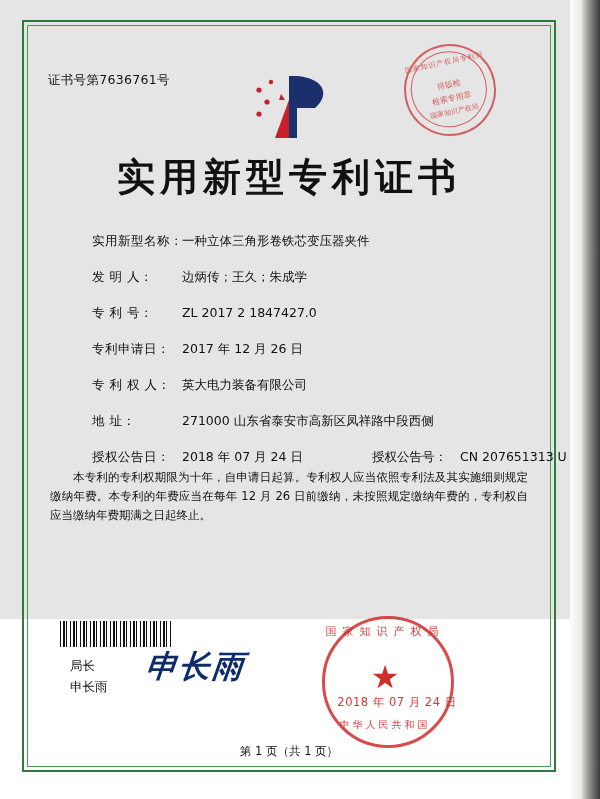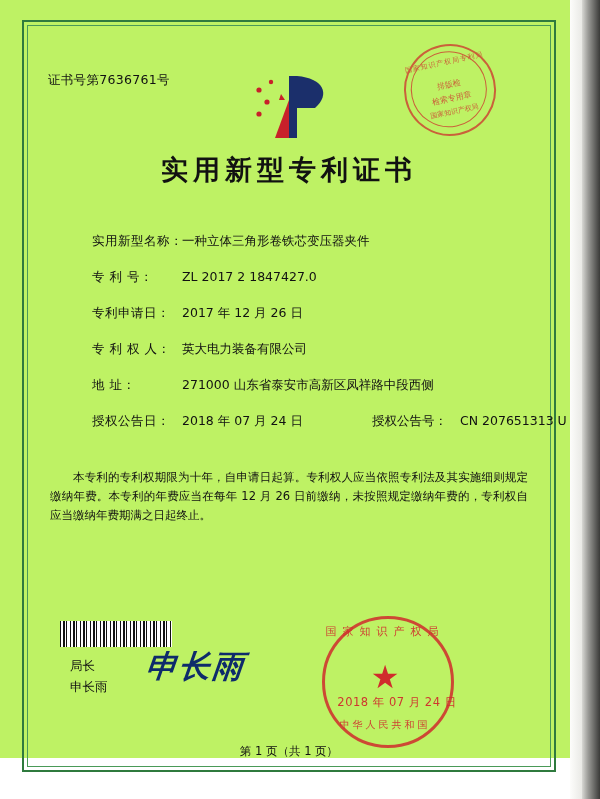--- a/index.html
+++ b/index.html
@@ -12,22 +12,22 @@
     height: 799px;
     font-family: "DejaVu Sans", "Liberation Sans", sans-serif;
     color: #1a1a1a;
     overflow: hidden;
     position: relative;
   }
   .page {
     position: absolute;
     left: 0; top: 0;
     width: 600px;
-    height: 758px;
-    background: #bef264;
+    height: 619px;
+    background: #e5e5e5;
   }
   
   .scan-edge {
     position: absolute;
     right: 0; top: 0;
     width: 18px; height: 799px;
     background: linear-gradient(to right, #d8d8d4 0%, #9a9a96 35%, #3a3a38 100%);
   }
   .scan-edge-inner {
     position: absolute;
@@ -96,21 +96,21 @@
   .seal-top-text .l2 { position:absolute; left:0; top:34px; width:88px; font-size:8px; }
   .seal-top-text .l3 { position:absolute; left:0; top:48px; width:88px; font-size:8px; }
   .seal-top-text .l4 { position:absolute; left:0; top:62px; width:88px; }
 
   .title {
     position: absolute;
     left: 0; top: 152px;
     width: 578px;
     text-align: center;
     font-family: "DejaVu Serif", "Liberation Serif", serif;
-    font-size: 27px;
+    font-size: 38px;
     font-weight: bold;
     letter-spacing: 5px;
     color: #111;
   }
 
   .fields {
     position: absolute;
     left: 52px; top: 232px;
     width: 470px;
     font-size: 12.5px;
@@ -284,20 +284,24 @@
   </div>
 
   <div class="title">实用新型专利证书</div>
 
   <div class="fields">
     <div class="field-row">
       <span class="field-label">实用新型名称：</span>
       <span class="field-value">一种立体三角形卷铁芯变压器夹件</span>
     </div>
     <div class="field-row">
+      <span class="field-label">发 明 人：</span>
+      <span class="field-value">边炳传；王久；朱成学</span>
+    </div>
+    <div class="field-row">
       <span class="field-label">专 利 号：</span>
       <span class="field-value">ZL 2017 2 1847427.0</span>
     </div>
     <div class="field-row">
       <span class="field-label">专利申请日：</span>
       <span class="field-value">2017 年 12 月 26 日</span>
     </div>
     <div class="field-row">
       <span class="field-label">专 利 权 人：</span>
       <span class="field-value">英大电力装备有限公司</span>

